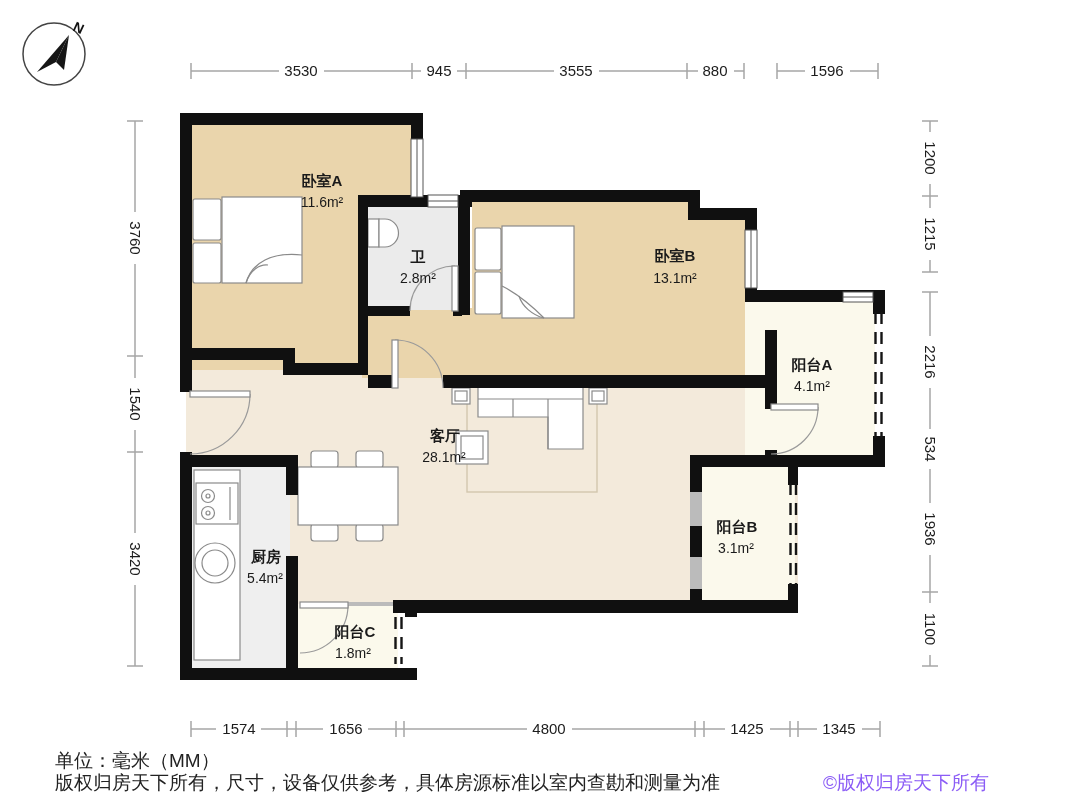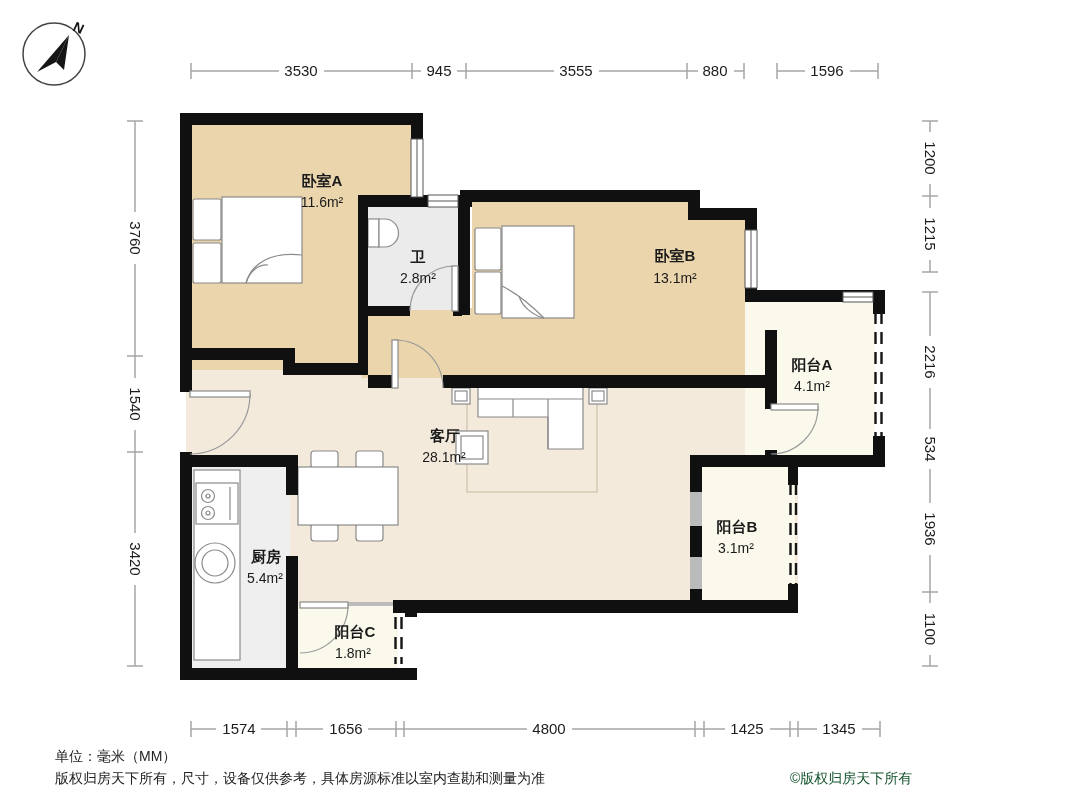--- a/index.html
+++ b/index.html
@@ -20,21 +20,21 @@
   .win-line{stroke:#555;stroke-width:1}
   .dash{stroke:#151515;stroke-width:2.4;fill:none;stroke-dasharray:12 8}
   .furn{fill:#ffffff;stroke:#8a8a8a;stroke-width:1.2}
   .furn-line{stroke:#8a8a8a;stroke-width:1.2;fill:none}
   .door-arc{stroke:#9a9a9a;stroke-width:1.2;fill:none}
   .door-leaf{fill:#ffffff;stroke:#8a8a8a;stroke-width:1.2}
   .rug{fill:none;stroke:#d2c7ae;stroke-width:1.4}
   .room-name{font-size:15px;font-weight:700;fill:#1a1a1a;text-anchor:middle}
   .room-area{font-size:14px;font-weight:500;fill:#1a1a1a;text-anchor:middle}
   .sill{fill:#bbbbbb}
-  .footer-text{position:absolute;font-size:14px;color:#222}
+  .footer-text{position:absolute;font-size:19px;color:#222}
 </style>
 </head>
 <body>
 
 <svg width="1066" height="800" viewBox="0 0 1066 800">
 
   <g>
     <rect class="fill-living" x="186" y="348" width="612" height="260"></rect>
     <path class="fill-bedroom" d="M192,125 H413 V197 H368 V370 H192 Z"></path>
     <rect class="fill-bedroom" x="362" y="308" width="110" height="70"></rect>
@@ -296,13 +296,13 @@
   <g>
     <circle cx="54" cy="54" r="31" fill="none" stroke="#444" stroke-width="1.5"></circle>
     <path d="M69 35 L37 72 L56 62 Z" fill="#161616"></path>
     <path d="M69 35 L56 62 L64 70 Z" fill="#161616"></path>
     <text x="72" y="30" font-size="14" font-weight="bold" fill="#111" transform="rotate(25 72 30)">N</text>
   </g>
 </svg>
 
 <div class="footer-text" style="left:55px;top:748px;">单位：毫米（MM）</div>
 <div class="footer-text" style="left:55px;top:770px;">版权归房天下所有，尺寸，设备仅供参考，具体房源标准以室内查勘和测量为准</div>
-<div class="footer-text" style="left:790px;top:770px;color:#14532d;">©版权归房天下所有</div>
+<div class="footer-text" style="left:823px;top:770px;color:#8b5cf6;">©版权归房天下所有</div>
 
 </body></html>

